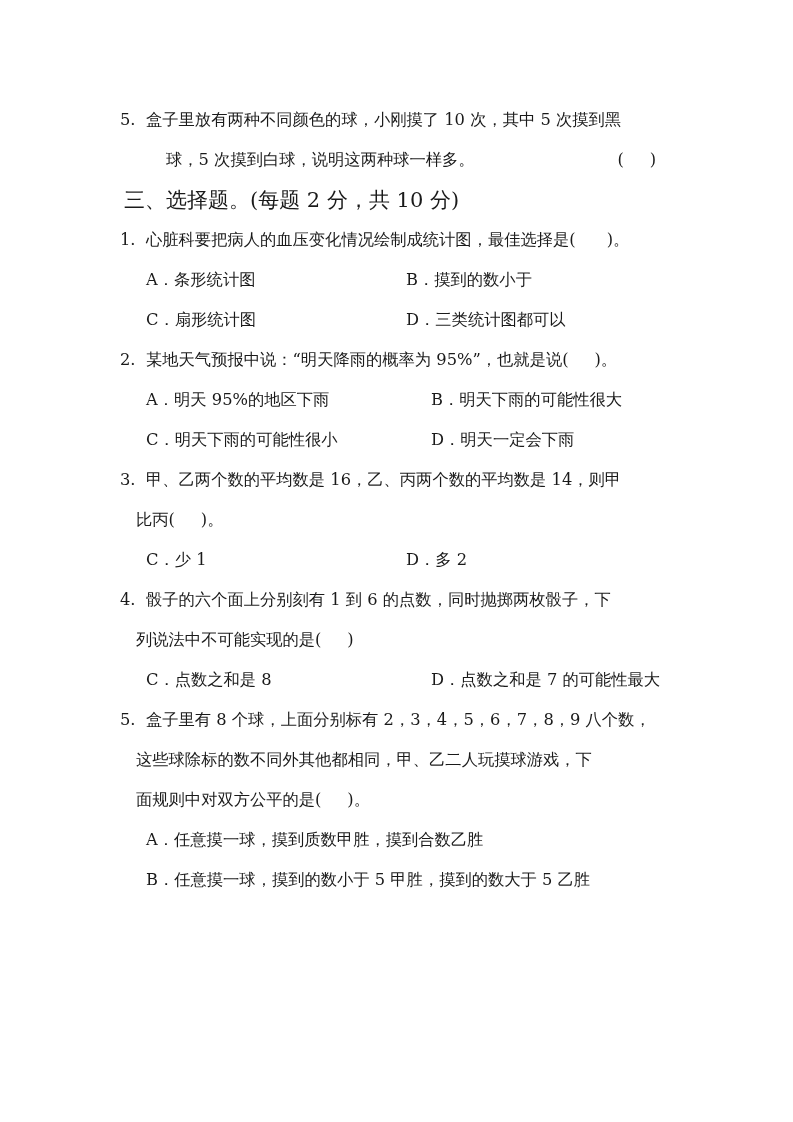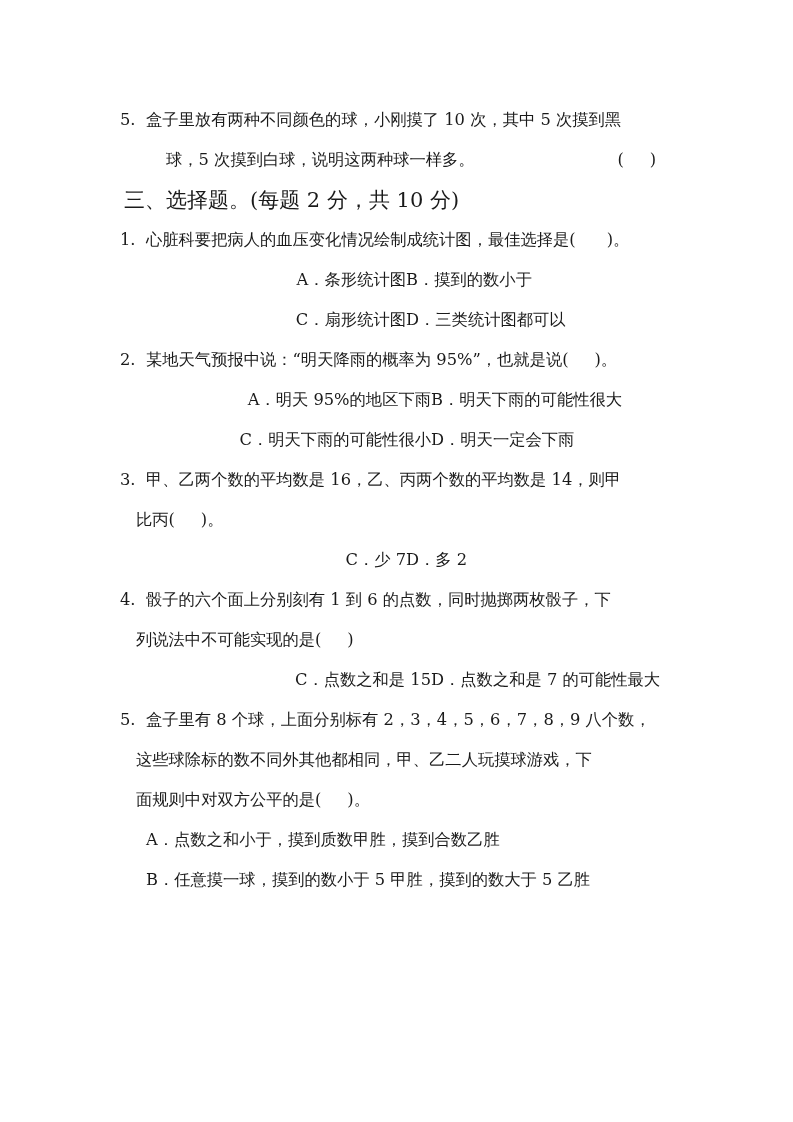--- a/index.html
+++ b/index.html
@@ -89,21 +89,20 @@
   }
 
   
   .opts {
     margin-left: 26px;
   }
   .optrow {
     display: flex;
     line-height: 40px;
     font-size: 16.3px;
-    text-align: right;
   }
   .opt {
     white-space: pre;
   }
   .opt.col-a { flex: 0 0 auto; }
   .opt.col-b { white-space: pre; }
 
   
   .w260 { width: 260px; flex: 0 0 260px; }
   .w285 { width: 285px; flex: 0 0 285px; }
@@ -169,45 +168,45 @@
     </div>
 
     <div class="qblock">
       <div class="qrow">
         <span class="qnum">3.</span>
         <span class="qtext">甲、乙两个数的平均数是 16，乙、丙两个数的平均数是 14，则甲</span>
       </div>
       <div class="qcont">比丙(     )。</div>
       <div class="opts">
         <div class="optrow">
-          <span class="opt col-a w260">C．少 7</span>
+          <span class="opt col-a w260">C．少 1</span>
           <span class="opt col-b">D．多 2</span>
         </div>
       </div>
     </div>
 
     <div class="qblock">
       <div class="qrow">
         <span class="qnum">4.</span>
         <span class="qtext">骰子的六个面上分别刻有 1 到 6 的点数，同时抛掷两枚骰子，下</span>
       </div>
       <div class="qcont">列说法中不可能实现的是(     )</div>
       <div class="opts">
         <div class="optrow">
-          <span class="opt col-a w285">C．点数之和是 15</span>
+          <span class="opt col-a w285">C．点数之和是 8</span>
           <span class="opt col-b">D．点数之和是 7 的可能性最大</span>
         </div>
       </div>
     </div>
 
     <div class="qblock">
       <div class="qrow">
         <span class="qnum">5.</span>
         <span class="qtext">盒子里有 8 个球，上面分别标有 2，3，4，5，6，7，8，9 八个数，</span>
       </div>
       <div class="qcont">这些球除标的数不同外其他都相同，甲、乙二人玩摸球游戏，下</div>
       <div class="qcont">面规则中对双方公平的是(     )。</div>
-      <div class="single-opt">A．点数之和小于，摸到质数甲胜，摸到合数乙胜</div>
+      <div class="single-opt">A．任意摸一球，摸到质数甲胜，摸到合数乙胜</div>
       <div class="single-opt">B．任意摸一球，摸到的数小于 5 甲胜，摸到的数大于 5 乙胜</div>
     </div>
 
   </div>
 </div>
 
 </body></html>

